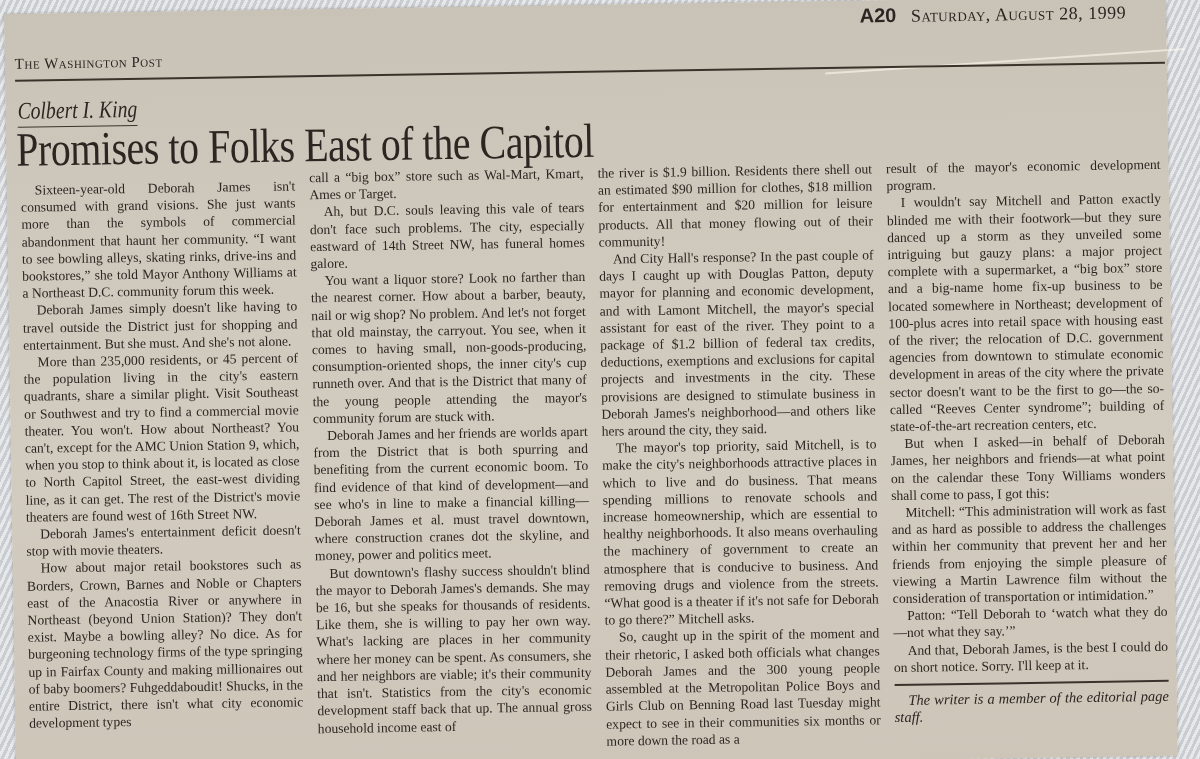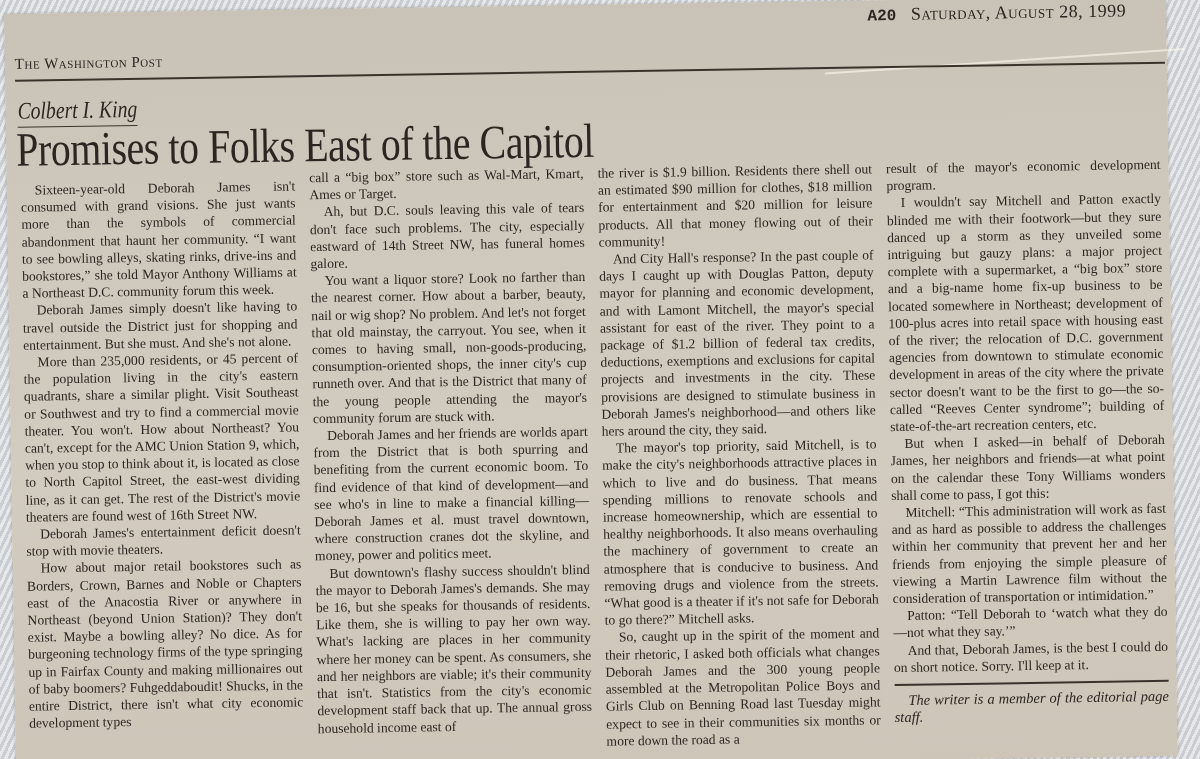--- a/index.html
+++ b/index.html
@@ -27,21 +27,21 @@
     }
     .paper-name {
       font-family: "Liberation Serif", serif;
       font-variant: small-caps; font-size: 15px; letter-spacing: 0.5px;
     }
     .rule-top { position: absolute; left: 10px; top: 66px; width: 1150px; height: 1.5px; background: #3a332c; }
     .page-info {
       position: absolute; right: 40px; top: 4px;
       font-family: "Liberation Serif", serif; font-size: 18px;
     }
-    .page-num { font-family: Liberation Mono, monospace; font-weight: bold; font-size: 16px; margin-right: 10px; }
+    .page-num { font-family: Liberation Sans, sans-serif; font-weight: bold; font-size: 20px; margin-right: 10px; }
     .date { font-variant: small-caps; letter-spacing: 0.5px; }
     .byline {
       position: absolute; left: 12px; top: 84px;
       font-family: "Liberation Serif", serif; font-style: italic; font-size: 24px;
       transform: scaleX(0.82); transform-origin: left;
       border-bottom: 1px solid #3a332c; padding-bottom: 2px;
     }
     .headline {
       position: absolute; left: 10px; top: 108px;
       font-family: "Liberation Serif", serif; font-size: 48px; font-weight: normal;

